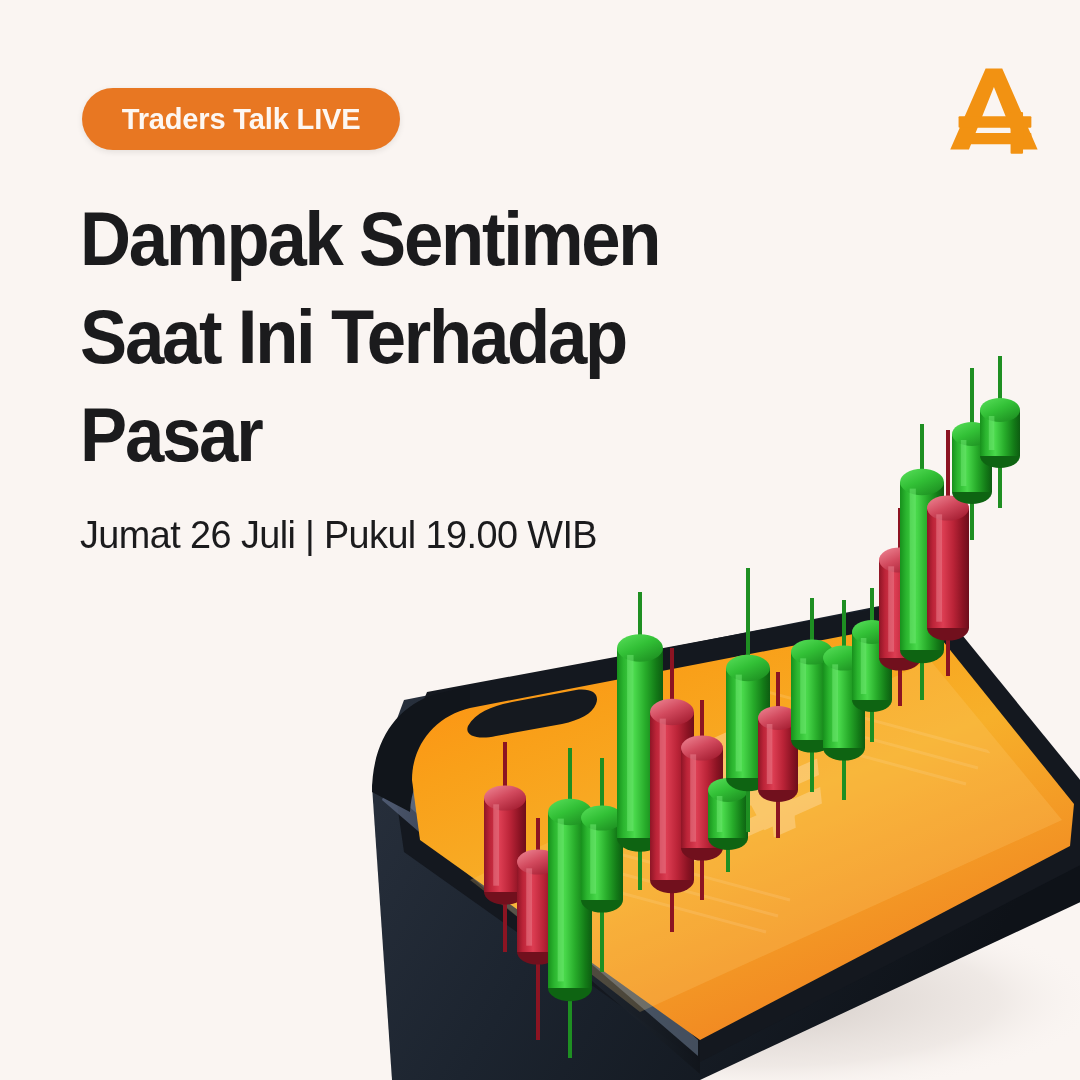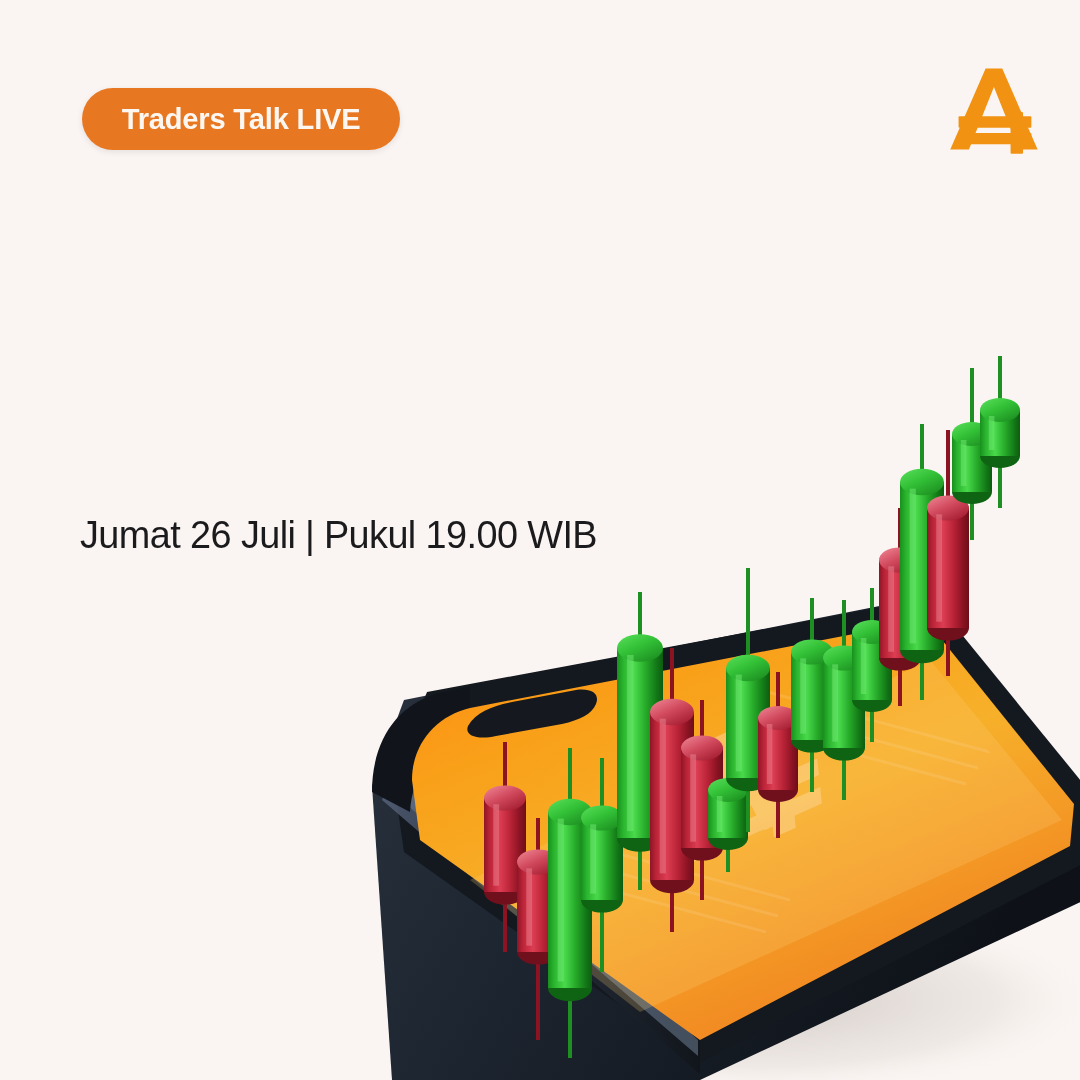--- a/index.html
+++ b/index.html
@@ -359,20 +359,25 @@
         </g>
       </g>
   </svg>
 
   <div id="content">
 
     <div class="badge">
       <span class="badge-label">Traders Talk LIVE</span>
     </div>
 
+    <div class="headline">
+      <span class="headline-line">Dampak Sentimen</span>
+      <span class="headline-line">Saat Ini Terhadap</span>
+      <span class="headline-line">Pasar</span>
+    </div>
 
     <div class="dateline">
       <span>Jumat 26 Juli</span><span class="sep">|</span><span>Pukul 19.00 WIB</span>
     </div>
 
 
     <div class="logo">
       <svg viewBox="0 0 100 100" xmlns="http://www.w3.org/2000/svg" aria-hidden="true">
         <g id="logo-fill" fill="#f29212">
           <path d="M 6 88 L 40 10 L 56 10 L 90 88 L 72 88 L 48 28 L 24 88 Z"></path>

